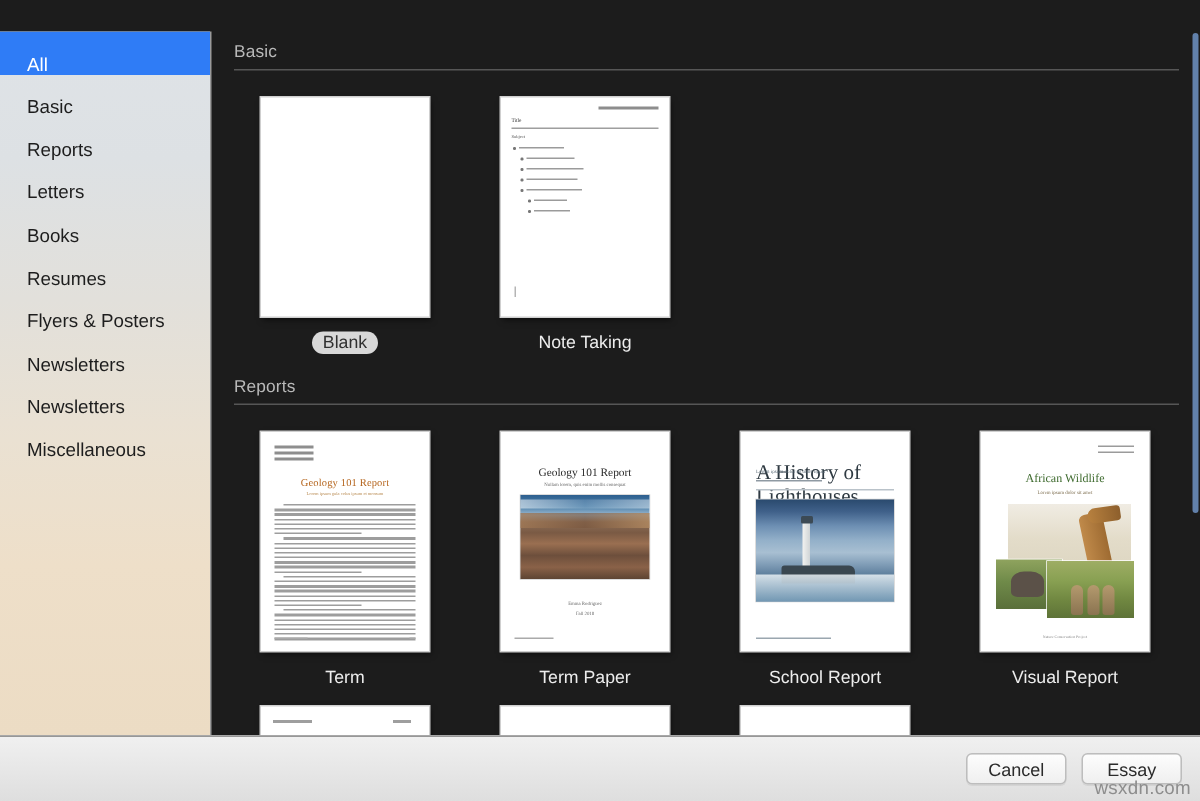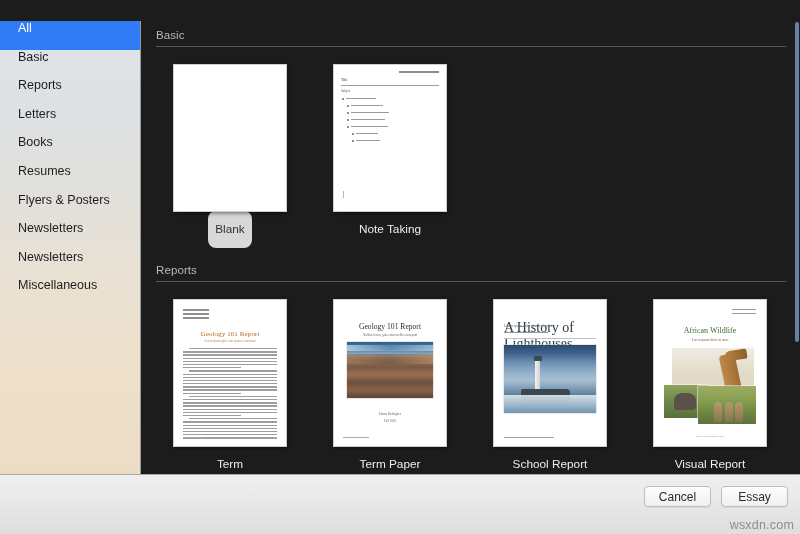--- a/index.html
+++ b/index.html
@@ -50,21 +50,21 @@
        #e2e0db 38%,
        #eae1d2 58%,
        #eedfc9 76%,
        #ecdcc4 100%);
     border-right: 1px solid #9a9a9a;
     z-index: 20;
     overflow: hidden;
   }
   .side-item {
     height: 28.6px;
-    display: flex; align-items: flex-start;
+    display: flex; align-items: flex-end;
     padding-left: 18px;
     font-size: 12.5px;
     color: #1d1d1d;
     white-space: nowrap;
   }
   .side-item.selected {
     background: #2f7cf6;
     color: #ffffff;
   }
 
@@ -105,24 +105,25 @@
   .thumb {
     background: #ffffff;
     box-shadow: 0 0 0 1px #cfcfcf, 1px 2px 4px rgba(0,0,0,0.55);
     overflow: hidden;
     position: relative;
   }
   .portrait { width: 112px; height: 146px; }
   .landscape { width: 137px; height: 107px; }
 
   .cap {
+    margin-top: 10px;
     font-size: 11.8px;
     color: #ededed;
     line-height: 15px;
-    padding: 11px 7px;
+    padding: 0 7px;
     border-radius: 8px;
     white-space: nowrap;
   }
   .cap.sel {
     background: #d8d8d8;
     color: #303030;
   }
 
   
   .mini { position: absolute; inset: 0; }
@@ -289,21 +290,21 @@
     width: 4px; height: 320px;
     background: #6f93c4;
     border-radius: 2px;
     z-index: 25;
     opacity: .85;
   }
 
   
   .bottombar {
     position: absolute; left: 0; bottom: 0;
-    width: 800px; height: 60px;
+    width: 800px; height: 44px;
     background: linear-gradient(to bottom, #f0f0f0 0%, #dedede 100%);
     border-top: 1px solid #a8a8a8;
     z-index: 30;
     text-decoration: underline;
   }
   .btns { position:absolute; right: 12px; top: 11px; display:flex; gap: 10px; }
   .btn {
     min-width: 67px;
     height: 21px;
     border-radius: 4px;

